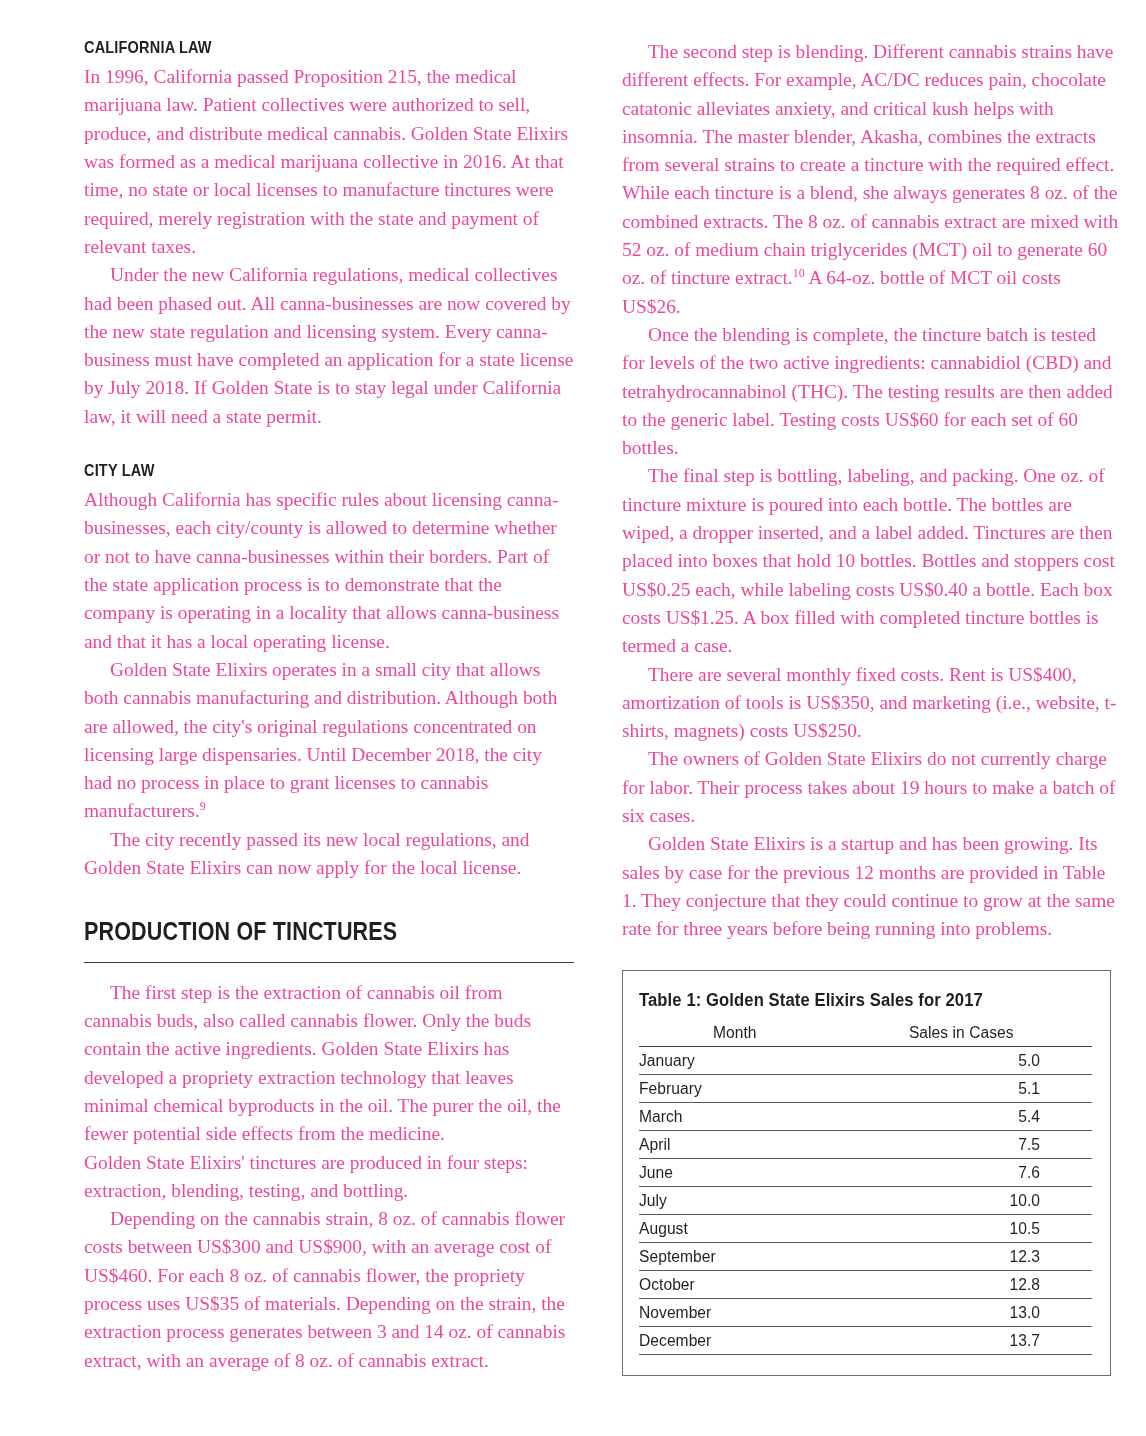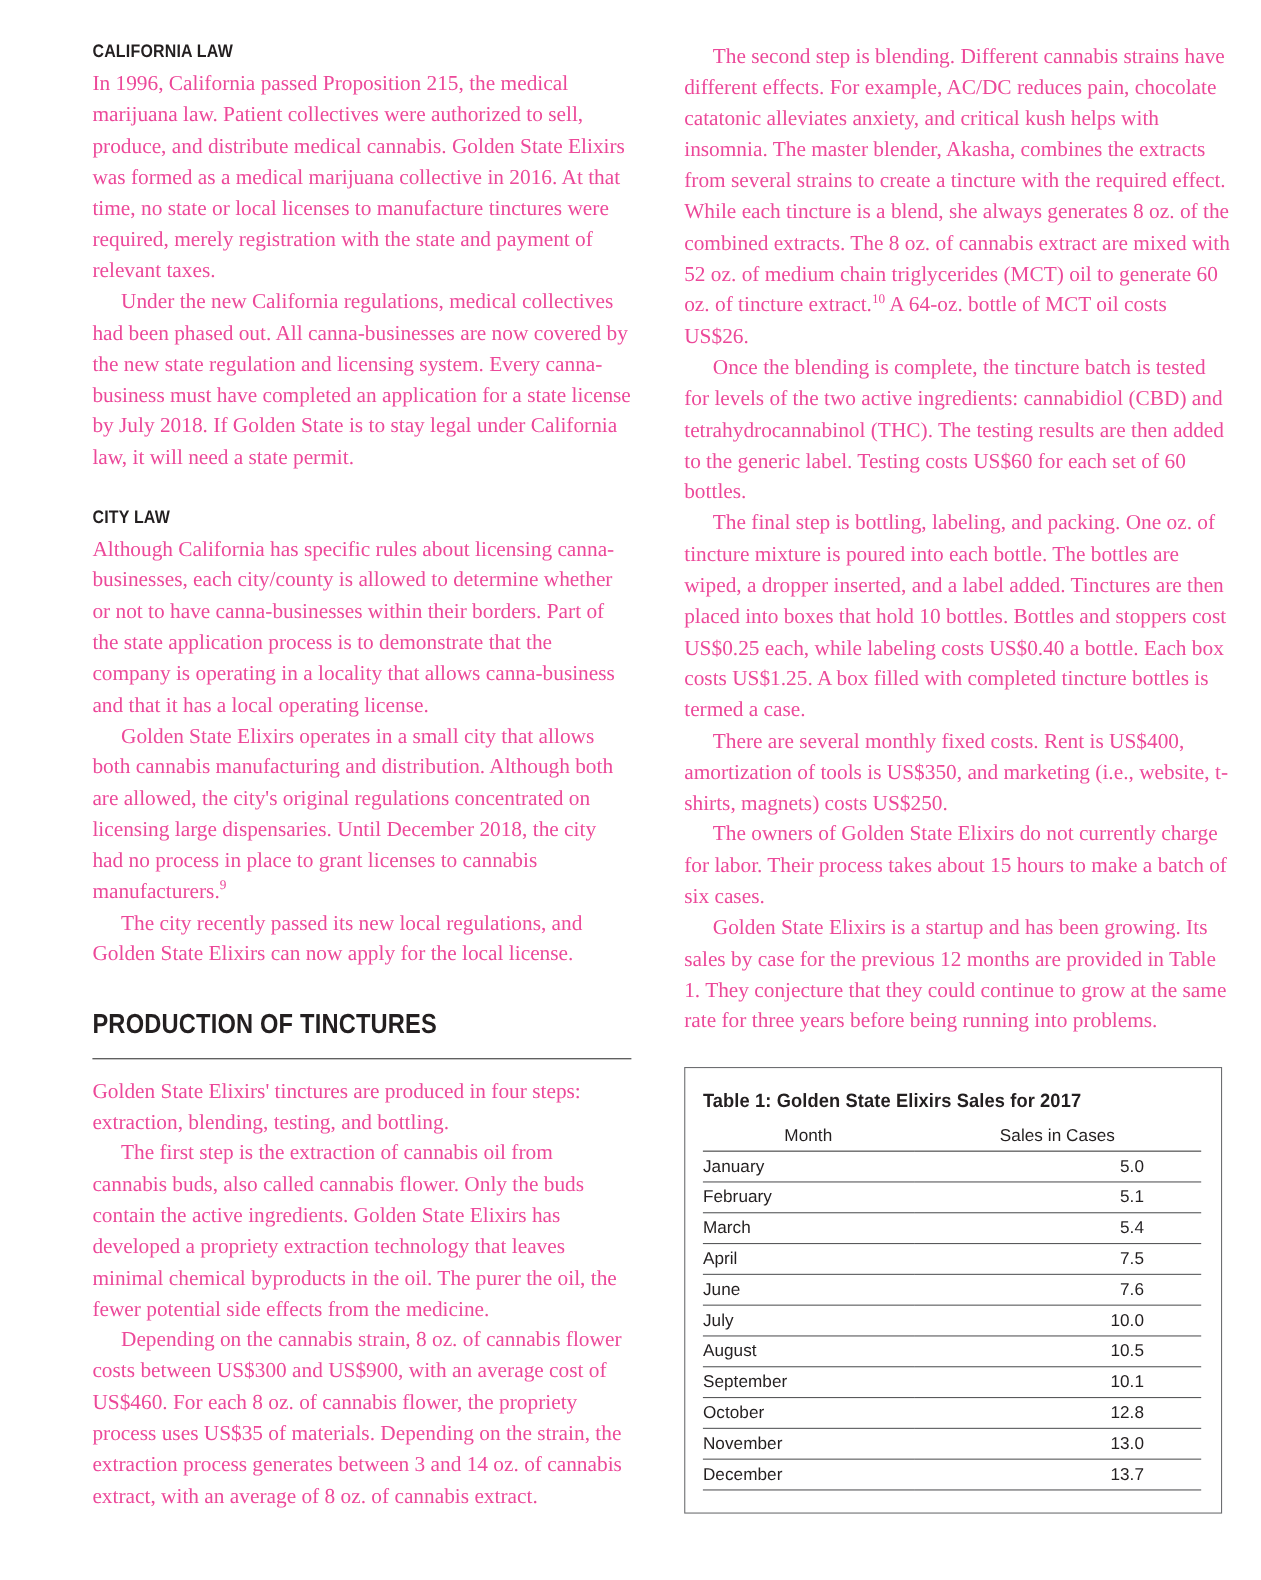--- a/index.html
+++ b/index.html
@@ -159,39 +159,39 @@
 
     <p class="body">Although California has specific rules about licensing canna-businesses, each city/county is allowed to determine whether or not to have canna-businesses within their borders. Part of the state application process is to demonstrate that the company is operating in a locality that allows canna-business and that it has a local operating license.</p>
 
     <p class="body indent"><span>Golden State Elixirs operates in a small city that allows both cannabis manufacturing and distribution. Although both are allowed, the city's original regulations concentrated on licensing large dispensaries. Until December 2018, the city had no process in place to grant licenses to cannabis manufacturers.</span><sup>9</sup></p>
 
     <p class="body indent">The city recently passed its new local regulations, and Golden State Elixirs can now apply for the local license.</p>
 
     <h1 class="major-head">PRODUCTION OF TINCTURES</h1>
     <hr class="head-rule">
 
+    <p class="body indent">The first step is the extraction of cannabis oil from cannabis buds, also called cannabis flower. Only the buds contain the active ingredients. Golden State Elixirs has developed a propriety extraction technology that leaves minimal chemical byproducts in the oil. The purer the oil, the fewer potential side effects from the medicine.</p>
+
     <p class="body">Golden State Elixirs' tinctures are produced in four steps: extraction, blending, testing, and bottling.</p>
-
-    <p class="body indent">The first step is the extraction of cannabis oil from cannabis buds, also called cannabis flower. Only the buds contain the active ingredients. Golden State Elixirs has developed a propriety extraction technology that leaves minimal chemical byproducts in the oil. The purer the oil, the fewer potential side effects from the medicine.</p>
 
     <p class="body indent">Depending on the cannabis strain, 8 oz. of cannabis flower costs between US$300 and US$900, with an average cost of US$460. For each 8 oz. of cannabis flower, the propriety process uses US$35 of materials. Depending on the strain, the extraction process generates between 3 and 14 oz. of cannabis extract, with an average of 8 oz. of cannabis extract.</p>
   </div>
 
   <div class="column right">
 
     <p class="body indent"><span>The second step is blending. Different cannabis strains have different effects. For example, AC/DC reduces pain, chocolate catatonic alleviates anxiety, and critical kush helps with insomnia. The master blender, Akasha, combines the extracts from several strains to create a tincture with the required effect. While each tincture is a blend, she always generates 8 oz. of the combined extracts. The 8 oz. of cannabis extract are mixed with 52 oz. of medium chain triglycerides (MCT) oil to generate 60 oz. of tincture extract.</span><sup>10</sup><span> A 64-oz. bottle of MCT oil costs US$26.</span></p>
 
     <p class="body indent">Once the blending is complete, the tincture batch is tested for levels of the two active ingredients: cannabidiol (CBD) and tetrahydrocannabinol (THC). The testing results are then added to the generic label. Testing costs US$60 for each set of 60 bottles.</p>
 
     <p class="body indent">The final step is bottling, labeling, and packing. One oz. of tincture mixture is poured into each bottle. The bottles are wiped, a dropper inserted, and a label added. Tinctures are then placed into boxes that hold 10 bottles. Bottles and stoppers cost US$0.25 each, while labeling costs US$0.40 a bottle. Each box costs US$1.25. A box filled with completed tincture bottles is termed a case.</p>
 
     <p class="body indent">There are several monthly fixed costs. Rent is US$400, amortization of tools is US$350, and marketing (i.e., website, t-shirts, magnets) costs US$250.</p>
 
 
-    <p class="body indent">The owners of Golden State Elixirs do not currently charge for labor. Their process takes about 15 hours to make a batch of six cases.</p>
+    <p class="body indent">The owners of Golden State Elixirs do not currently charge for labor. Their process takes about 19 hours to make a batch of six cases.</p>
 
     <p class="body indent">Golden State Elixirs is a startup and has been growing. Its sales by case for the previous 12 months are provided in Table 1. They conjecture that they could continue to grow at the same rate for three years before being running into problems.</p>
 
     <div class="table-card">
       <div class="table-title">Table 1: Golden State Elixirs Sales for 2017</div>
       <table class="sales">
         <thead>
           <tr>
             <th>Month</th>
             <th class="num">Sales in Cases</th>
@@ -221,21 +221,21 @@
           <tr>
             <td>July</td>
             <td class="num">10.0</td>
           </tr>
           <tr>
             <td>August</td>
             <td class="num">10.5</td>
           </tr>
           <tr>
             <td>September</td>
-            <td class="num">10.1</td>
+            <td class="num">12.3</td>
           </tr>
           <tr>
             <td>October</td>
             <td class="num">12.8</td>
           </tr>
           <tr>
             <td>November</td>
             <td class="num">13.0</td>
           </tr>
           <tr>

